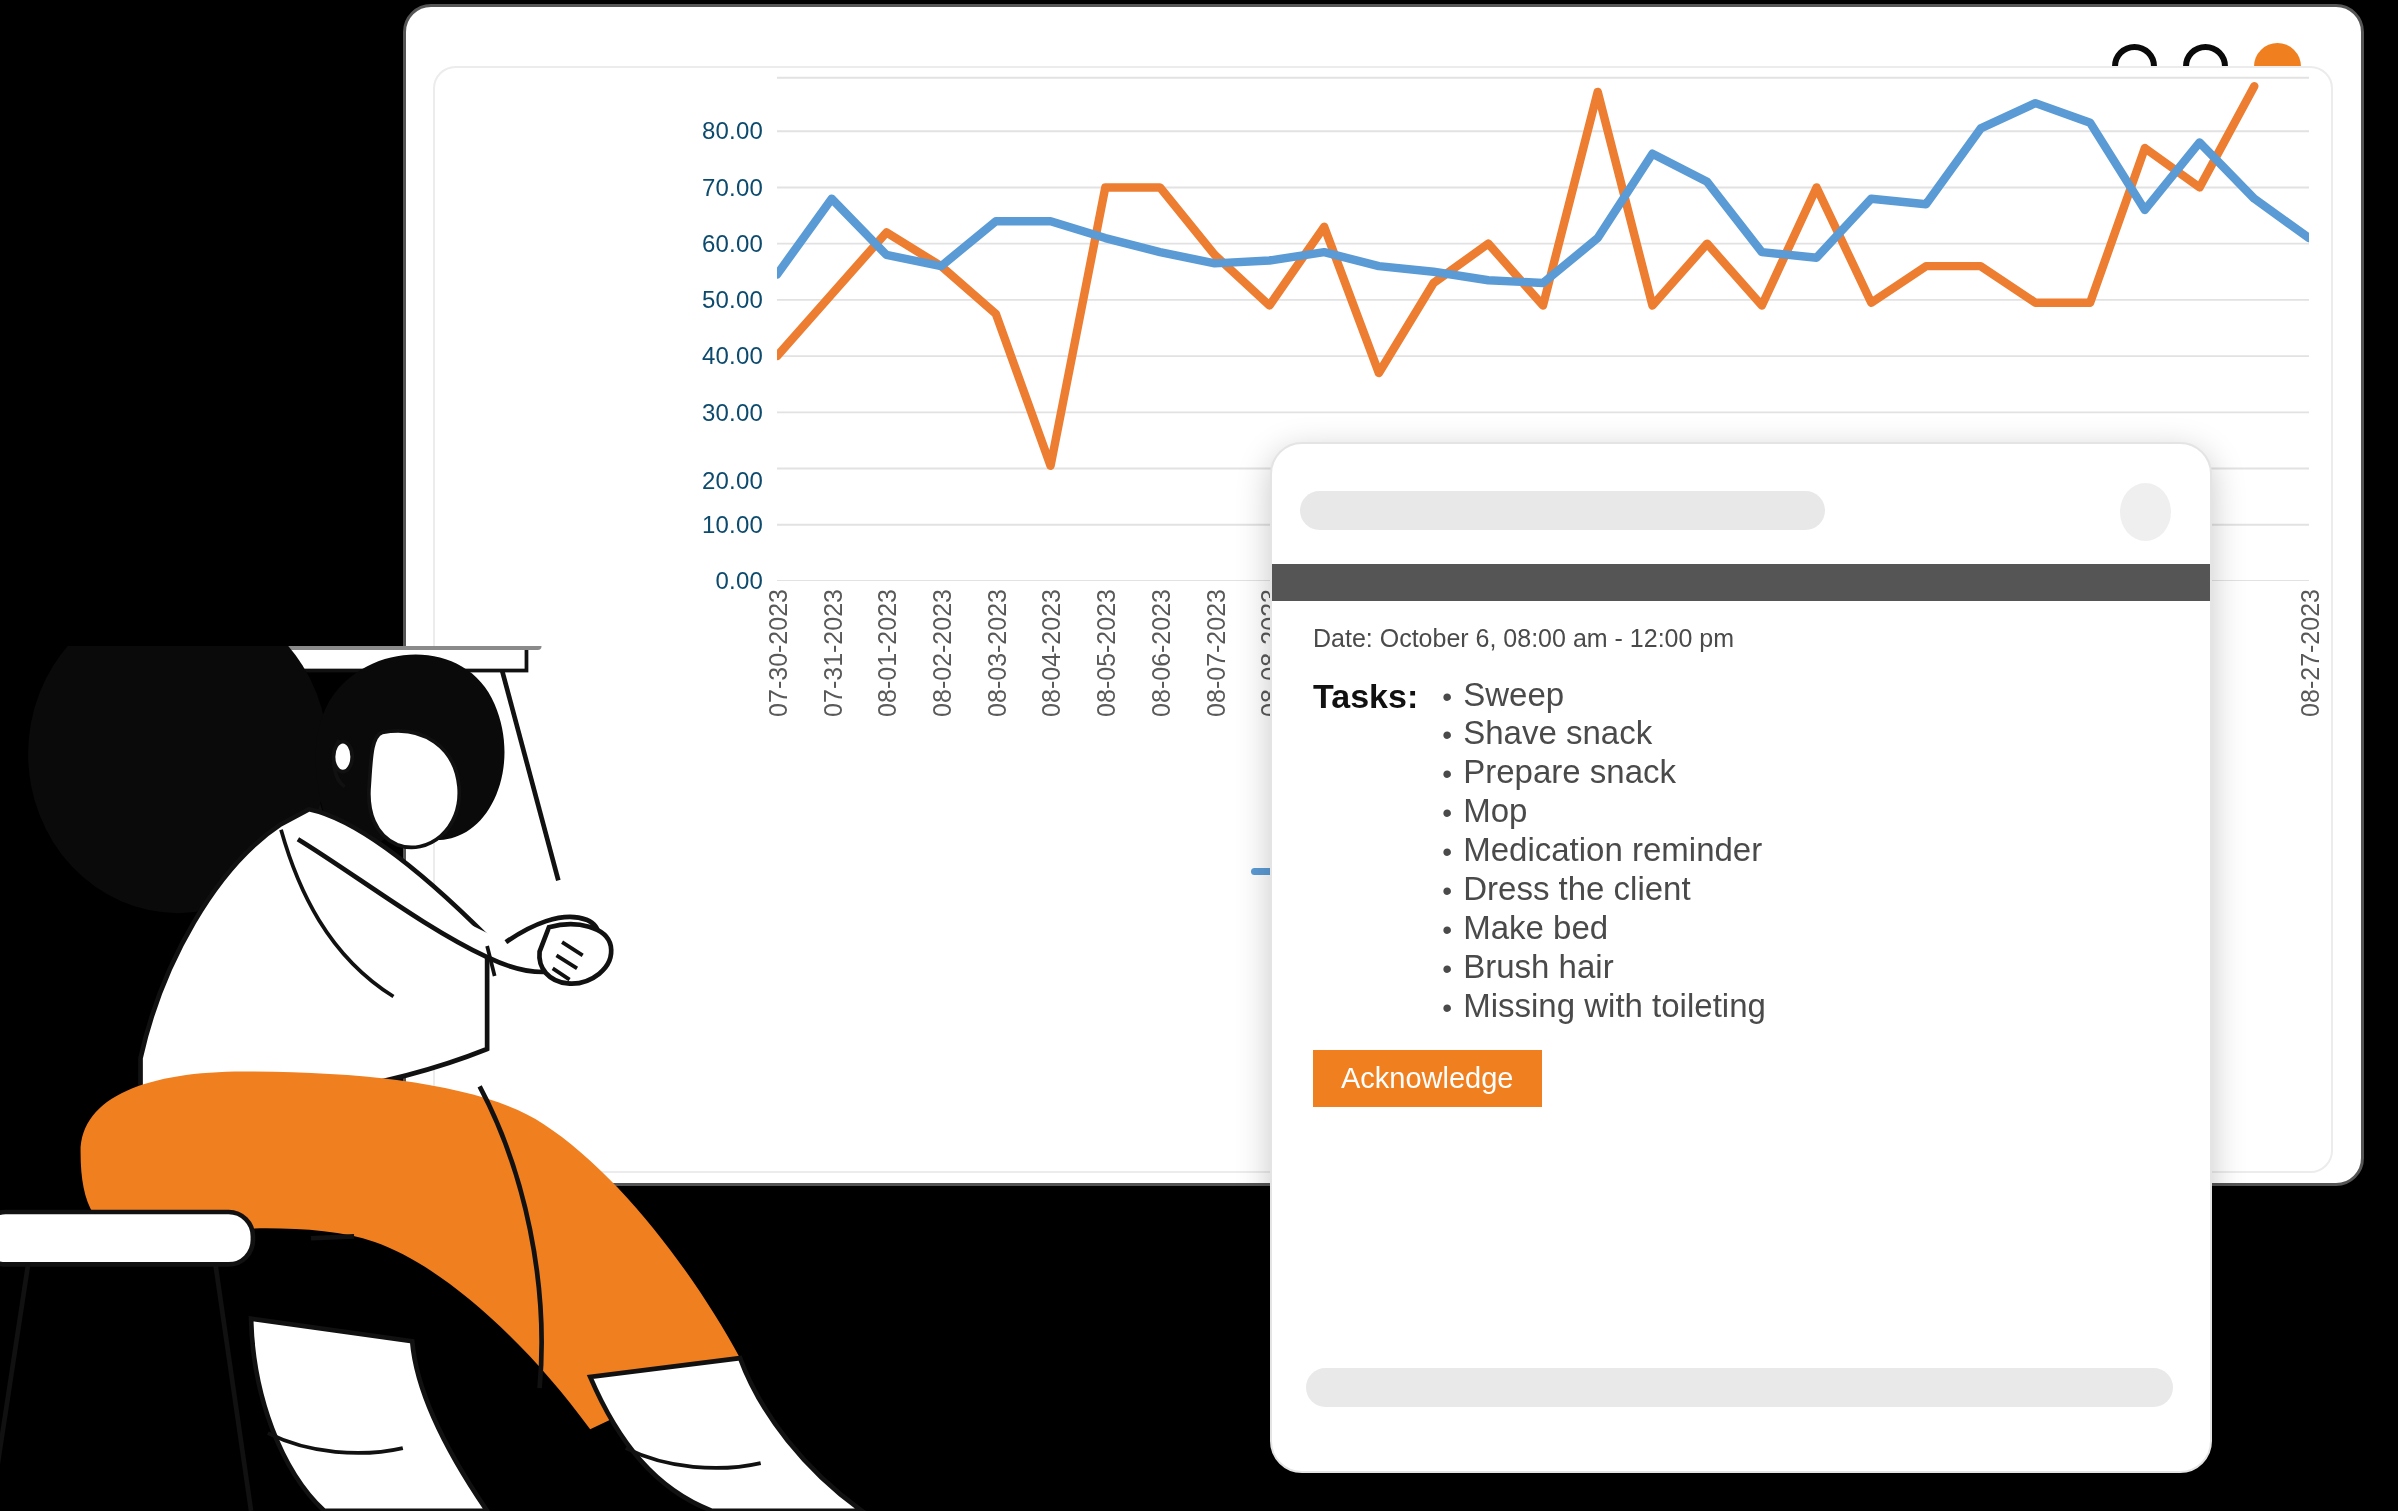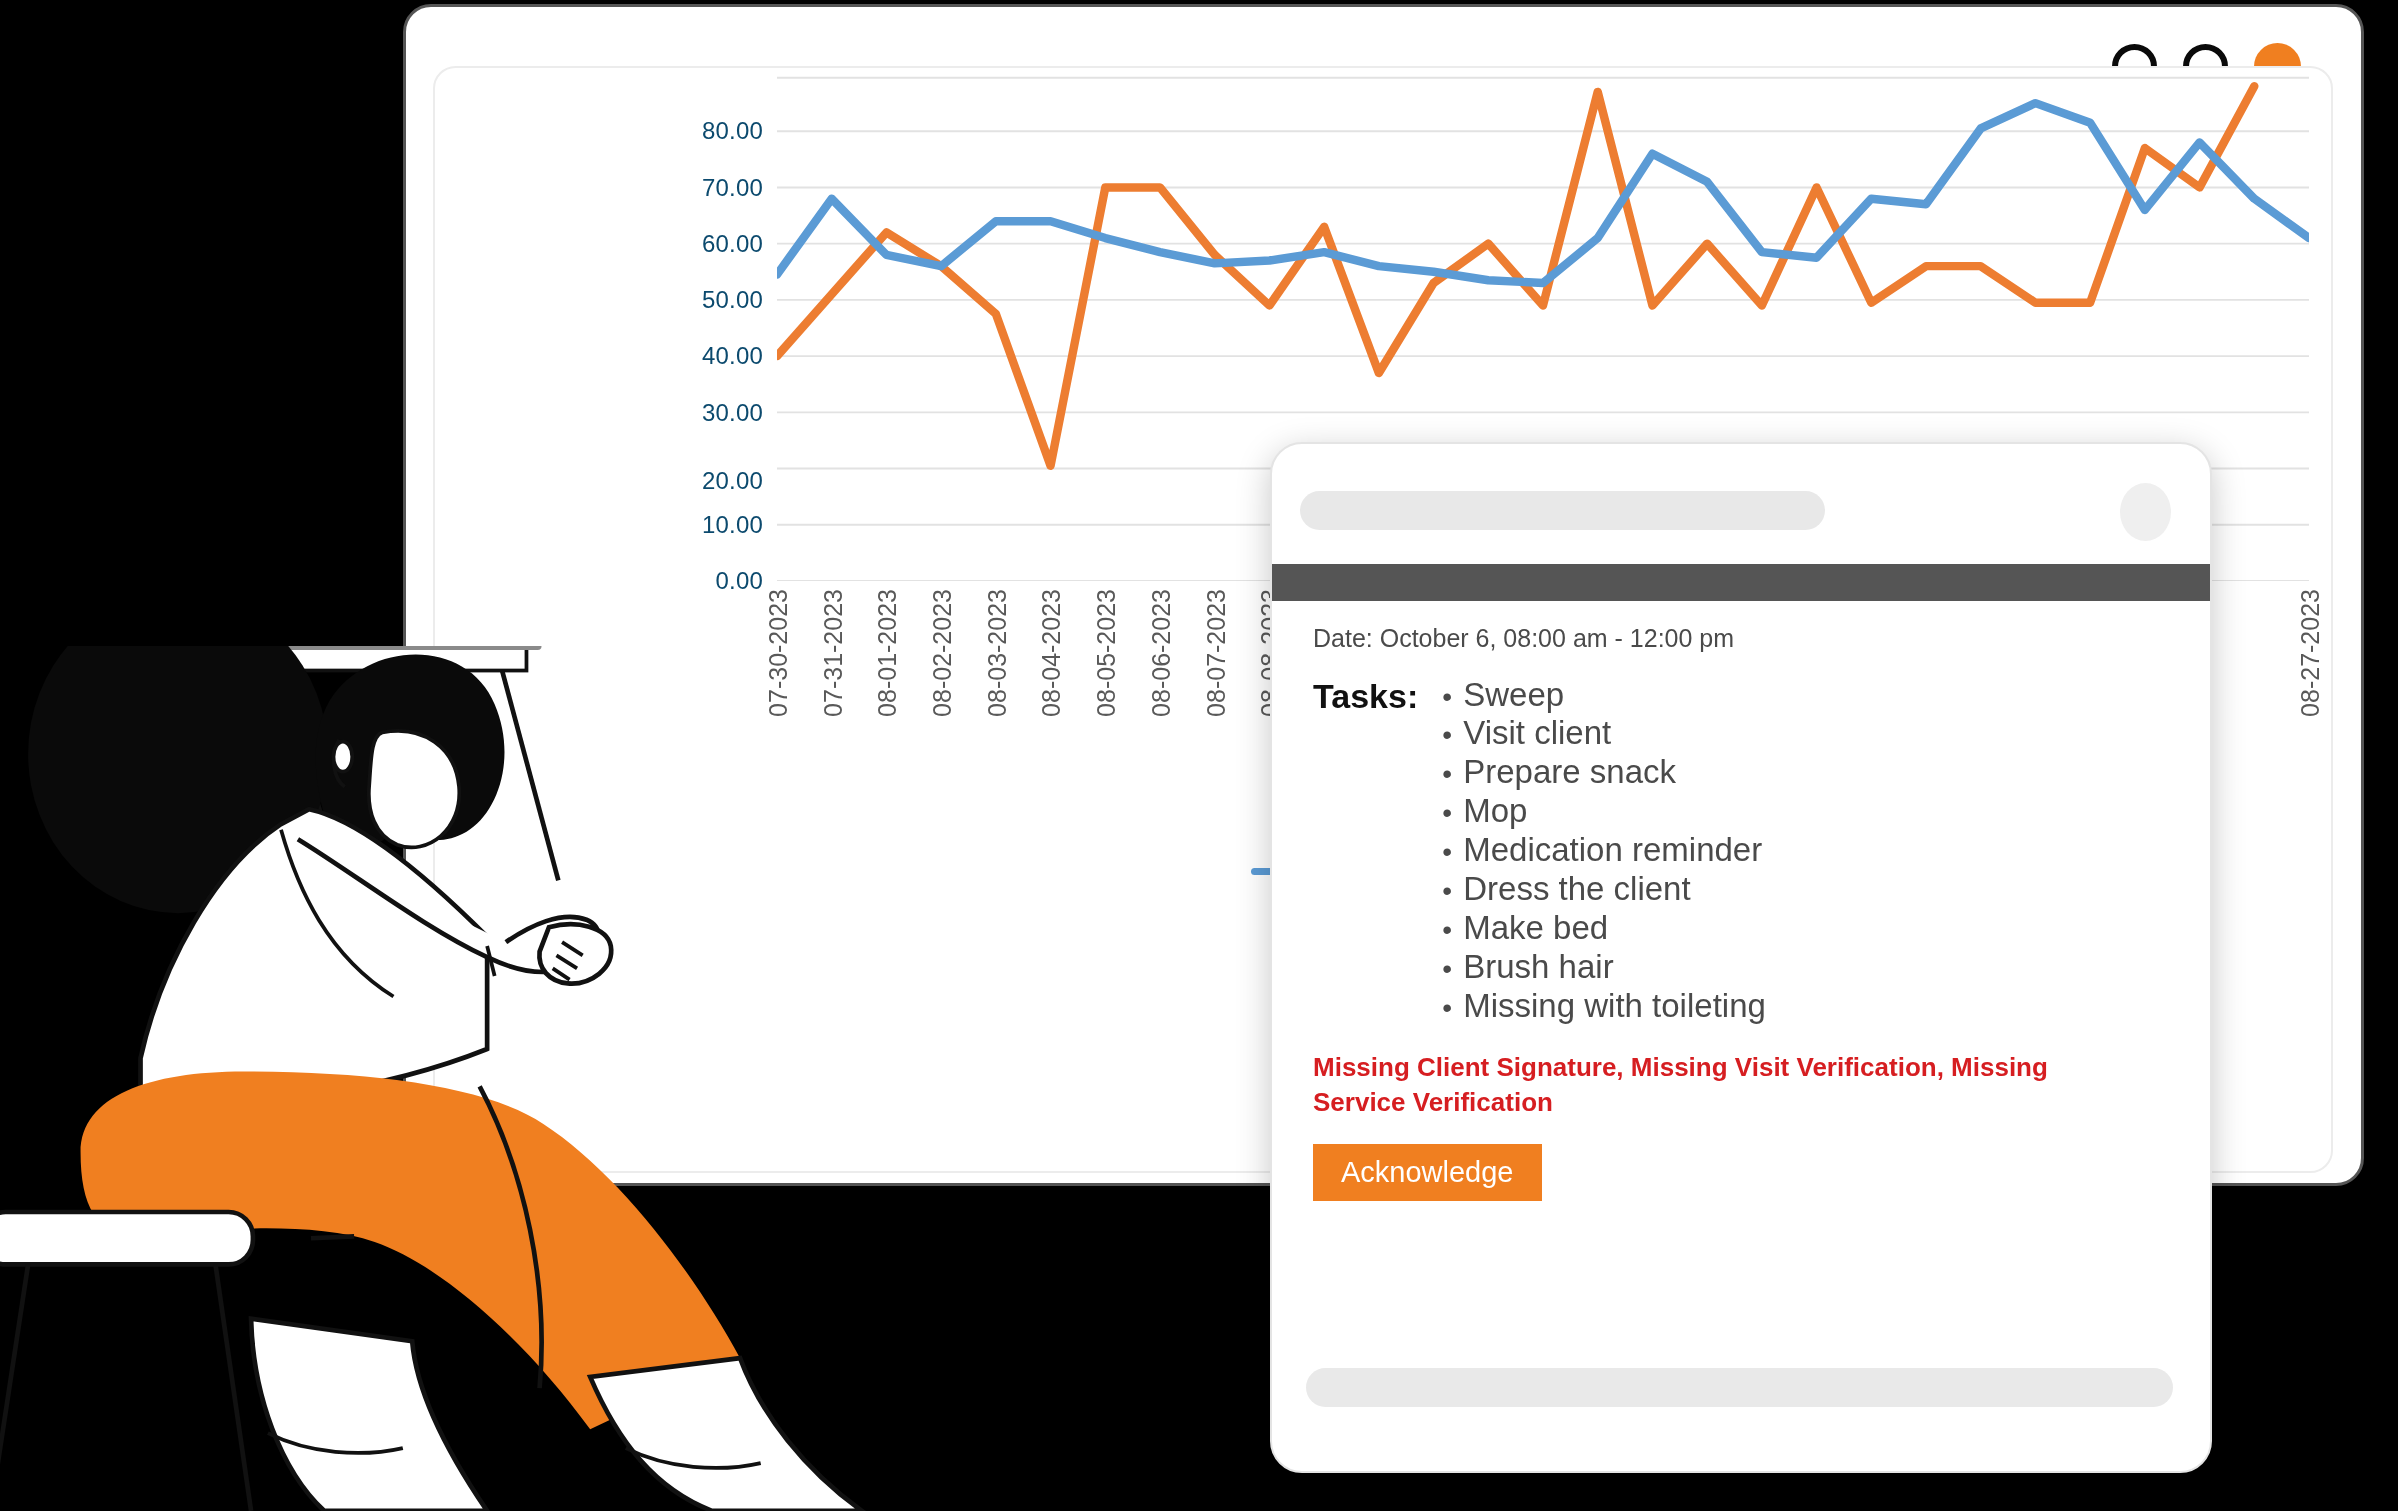--- a/index.html
+++ b/index.html
@@ -150,32 +150,31 @@
   <div id="modal-avatar-placeholder"></div>
   <div id="modal-titlebar" style="background: rgb(85, 85, 85);"></div>
 
   <div id="modal-body">
     <p id="modal-date">Date: October 6, 08:00 am - 12:00 pm</p>
 
     <div id="tasks-row">
       <span id="tasks-label">Tasks:</span>
       <ul id="tasks-list">
           <li>Sweep</li>
-          <li>Visit client</li>
+          <li>Shave snack</li>
           <li>Prepare snack</li>
           <li>Mop</li>
           <li>Medication reminder</li>
           <li>Dress the client</li>
           <li>Make bed</li>
           <li>Brush hair</li>
           <li>Missing with toileting</li>
         </ul>
     </div>
 
-    <div id="missing-flags" style="color: rgb(214, 30, 33);">Missing Client Signature, Missing Visit Verification, Missing Service Verification</div>
 
     <button id="acknowledge-button" style="background: rgb(240, 127, 32);">Acknowledge</button>
   </div>
 
   <div id="modal-skeleton-bottom"></div>
 </div>
 
 <div id="illustration">
 <svg viewBox="0 0 1060 923" xmlns="http://www.w3.org/2000/svg">
 

